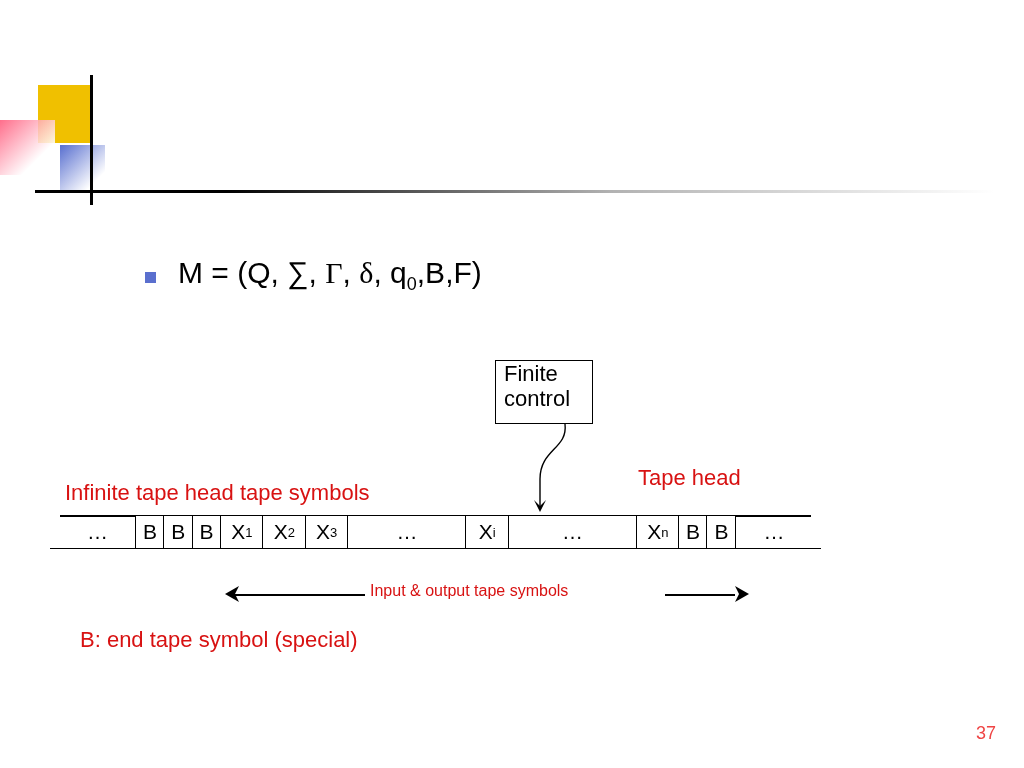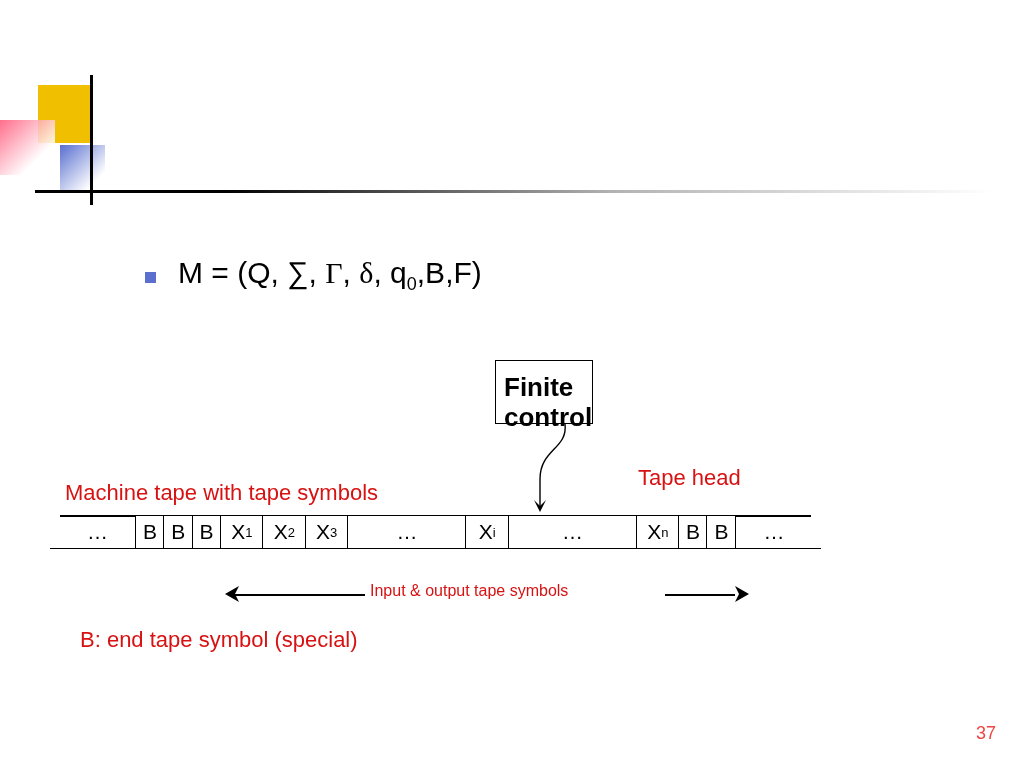--- a/index.html
+++ b/index.html
@@ -57,24 +57,23 @@
     .tuple { font-size: 30px; color: #000; }
     .tuple sub { font-size: 18px; vertical-align: sub; }
     .tuple .serif { font-family: "Times New Roman", Times, serif; }
     .fc-box {
       position: absolute;
       left: 495px;
       top: 360px;
       width: 98px;
       height: 64px;
       border: 1.5px solid #000;
-      padding: 12px 8px;
-      font-size: 26px;
+      padding: 0 8px;
+      font-size: 22px;
       line-height: 1.15;
-      font-weight: bold;
     }
     .tape-head-label {
       position: absolute;
       left: 638px;
       top: 465px;
       font-size: 22px;
       color: #d81212;
     }
     .infinite-label {
       position: absolute;
@@ -173,21 +172,21 @@
 </div>
 
 <div class="fc-box" style="white-space:normal;">Finite control</div>
 
 <svg class="curve-svg">
   <path d="M 45,0 C 48,25 20,25 20,55 L 20,82" stroke="#000" stroke-width="1.4" fill="none"></path>
   <path d="M 20,88 L 14,76 L 20,82 L 26,76 Z" fill="#000"></path>
 </svg>
 
 <div class="tape-head-label">Tape head</div>
-<div class="infinite-label">Machine tape with tape symbols</div>
+<div class="infinite-label">Infinite tape head tape symbols</div>
 
 <div class="tape-row">
   <div class="tape-end">
     <div class="line-top" style="left:0;width:75px;"></div>
     <div class="line-bot" style="left:-10px;width:85px;"></div>
     <span>…</span>
   </div>
   <div class="cell first" style="width:30px">
       <span>B</span>
     </div>

